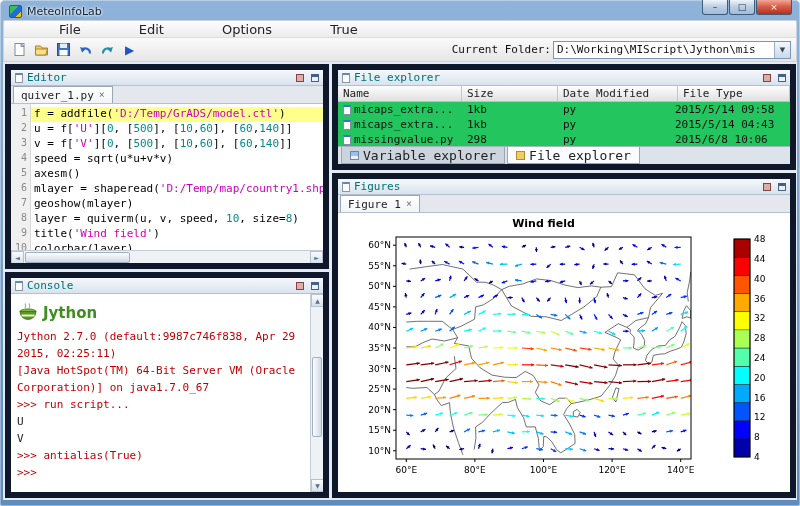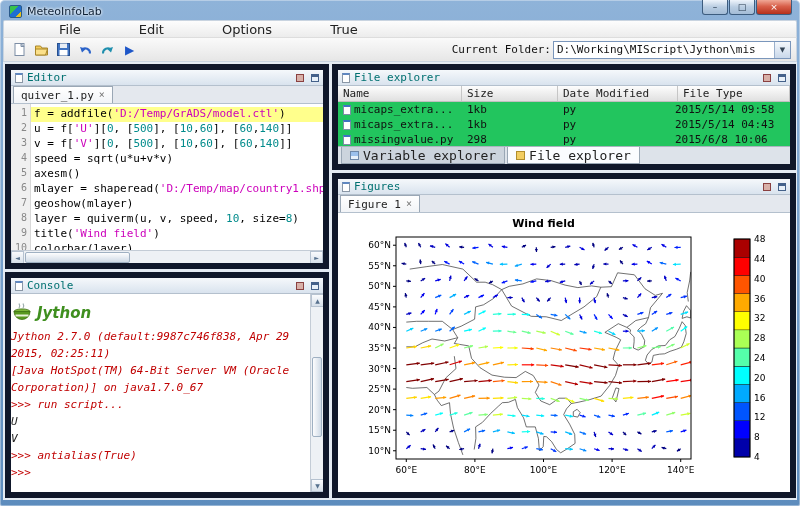--- a/index.html
+++ b/index.html
@@ -60,21 +60,21 @@
   .code-line{height:15px;font-family:"DejaVu Sans Mono",monospace;font-size:11px;color:#000;white-space:pre;padding-left:3px;}
   .code-line.current{background:#ffff8c;}
   .tok-str{color:#cc00bb;}
   .tok-num{color:#008b8b;}
   .hscroll{height:13px;flex:0 0 13px;background:#eef1f5;border-top:1px solid #c4ccd6;display:flex;align-items:center;}
   .scroll-arrow{width:13px;height:13px;display:flex;align-items:center;justify-content:center;font-size:6px;color:#57718e;
     background:linear-gradient(#fafbfd,#d7e0ea);border:1px solid #b6c2d0;}
   .hthumb{width:105px;height:11px;margin-left:1px;background:linear-gradient(#fdfdfe,#cfdae6);border:1px solid #9fb0c2;border-radius:2px;}
   
   .console-body{flex:1;position:relative;overflow:hidden;background:#fff;}
-  .console-inner{position:absolute;left:0;top:4px;right:15px;font-style:italic;}
+  .console-inner{position:absolute;left:6px;top:4px;right:15px;}
   .jython-brand{display:flex;align-items:center;gap:4px;height:30px;}
   .jython-text{font-size:15px;font-weight:bold;color:#3f8f1f;}
   .console-line{font-family:"DejaVu Sans Mono",monospace;font-size:11px;line-height:17px;white-space:pre;}
   .c-red{color:#c00000;} .c-black{color:#222;}
   .vscroll{position:absolute;top:0;right:0;bottom:0;width:13px;background:#eef1f5;border-left:1px solid #c4ccd6;}
   .vscroll .scroll-arrow{position:absolute;left:0;}
   .va-up{top:0;} .va-down{bottom:0;}
   .vthumb{position:absolute;left:1px;top:32%;width:10px;height:40%;
     background:linear-gradient(90deg,#fdfdfe,#cfdae6);border:1px solid #9fb0c2;border-radius:2px;}
   

